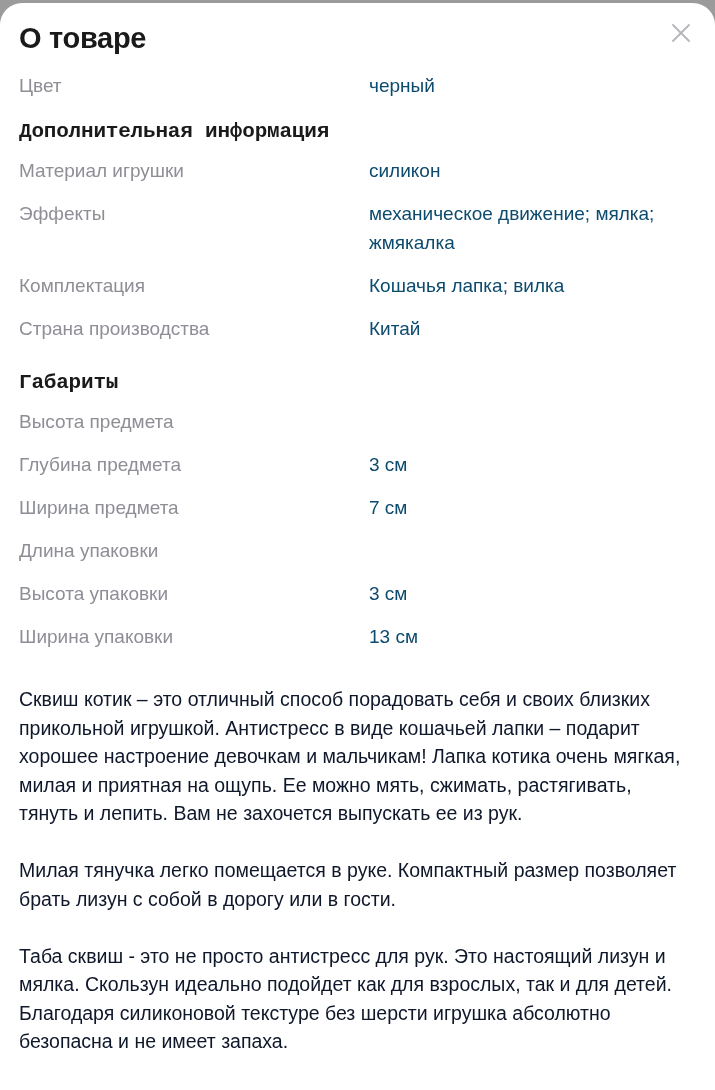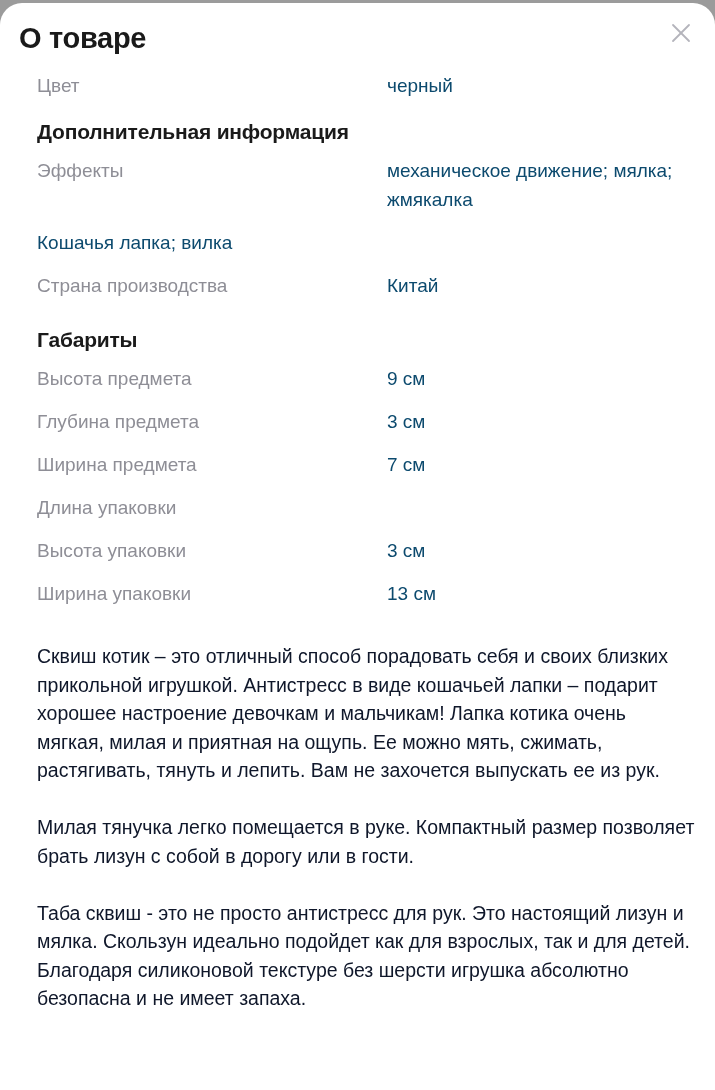--- a/index.html
+++ b/index.html
@@ -43,21 +43,21 @@
       position: absolute;
       right: 22px;
       top: 0px;
       width: 24px;
       height: 24px;
       cursor: pointer;
     }
     .close-btn svg { width: 24px; height: 24px; display: block; }
     .content {
       position: absolute;
-      left: 37px;
+      left: 19px;
       right: 19px;
       top: 68px;
     }
     .row {
       position: relative;
       display: flex;
       font-size: 19px;
       line-height: 29px;
       margin-bottom: 14px;
     }
@@ -70,20 +70,21 @@
       flex: 1;
       color: #0c4a6e;
     }
     .section-title {
       margin: 0;
       font-size: 21px;
       font-weight: 700;
       color: #1a1a1a;
       line-height: 29px;
       letter-spacing: -0.2px;
+      font-family: Liberation Mono, monospace;
     }
     .section { margin-bottom: 0; }
     .sec1-title { margin-top: 17px; margin-bottom: 10px; }
     .sec2-title { margin-top: 25px; margin-bottom: 10px; }
     .description {
       margin-top: 34px;
       font-size: 19.5px;
       line-height: 28.5px;
       color: #0f172a;
     }
@@ -107,37 +108,41 @@
 
   <div class="content">
     <div class="row">
       <div class="label">Цвет</div>
       <div class="value">черный</div>
     </div>
 
     <div class="section">
       <h2 class="section-title sec1-title">Дополнительная информация</h2>
       <div class="row">
+        <div class="label">Материал игрушки</div>
+        <div class="value">силикон</div>
+      </div>
+      <div class="row">
         <div class="label">Эффекты</div>
         <div class="value">механическое движение; мялка; жмякалка</div>
       </div>
       <div class="row">
+        <div class="label">Комплектация</div>
         <div class="value">Кошачья лапка; вилка</div>
       </div>
       <div class="row">
         <div class="label">Страна производства</div>
         <div class="value">Китай</div>
       </div>
     </div>
 
     <div class="section">
       <h2 class="section-title sec2-title">Габариты</h2>
       <div class="row">
         <div class="label">Высота предмета</div>
-        <div class="value">9 см</div>
       </div>
       <div class="row">
         <div class="label">Глубина предмета</div>
         <div class="value">3 см</div>
       </div>
       <div class="row">
         <div class="label">Ширина предмета</div>
         <div class="value">7 см</div>
       </div>
       <div class="row">

